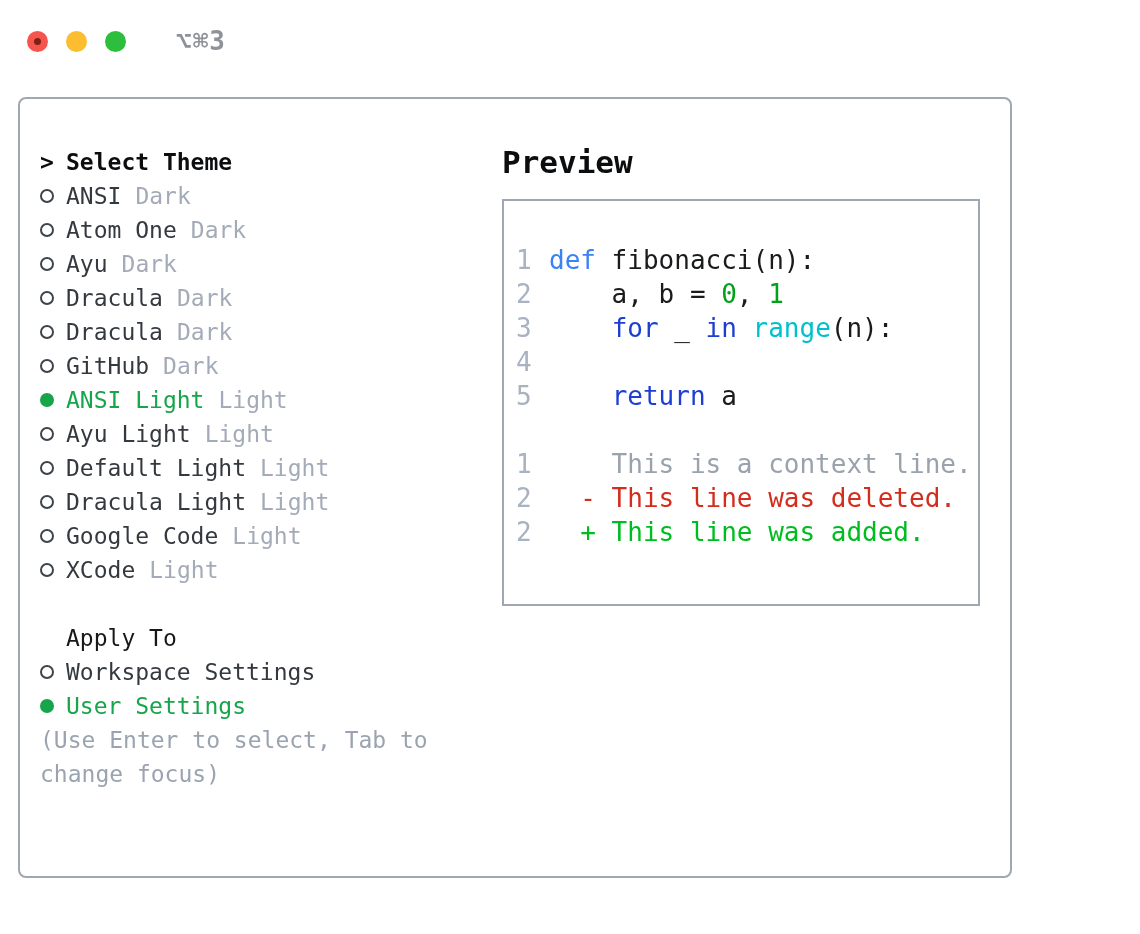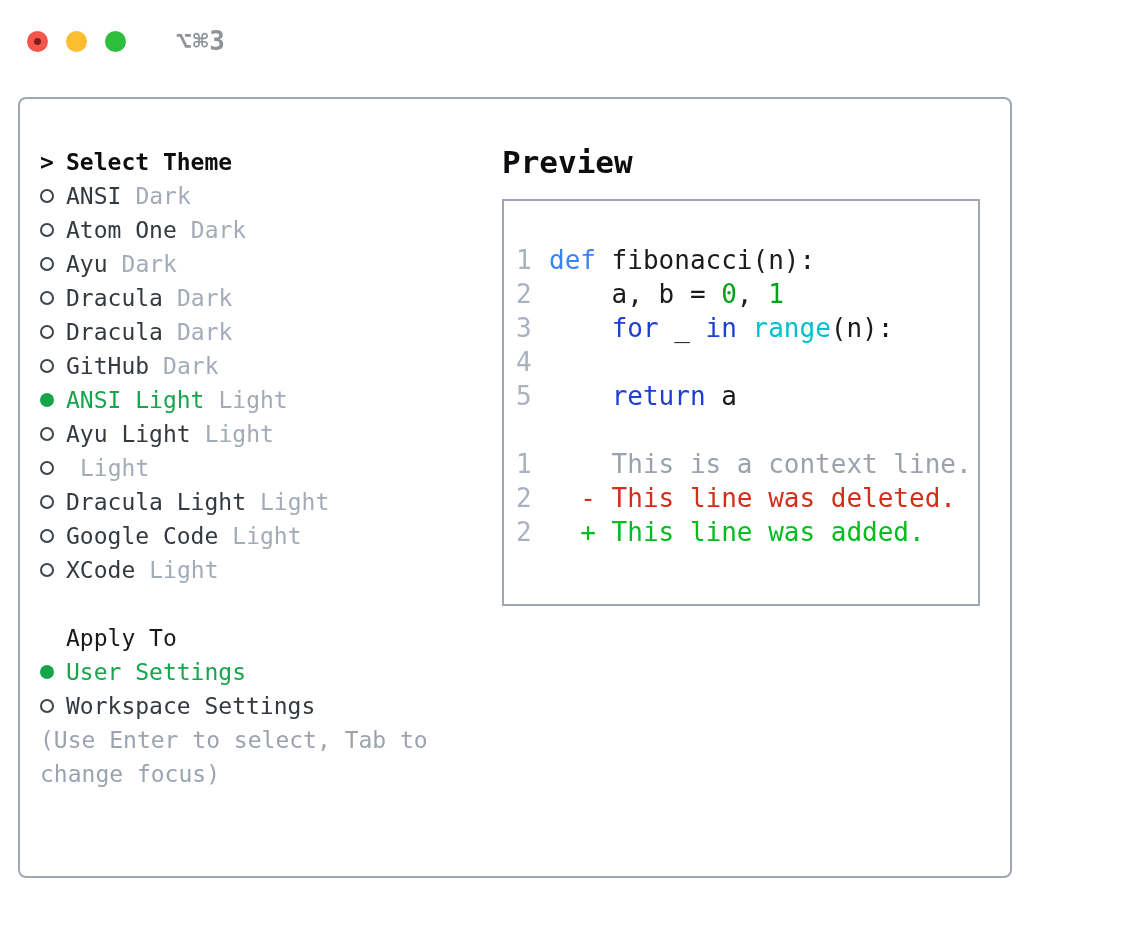--- a/index.html
+++ b/index.html
@@ -96,36 +96,36 @@
 
       <div id="theme-list">
           <div class="row"><span class="bullet-cell"><span class="radio"></span></span><span class="t-name">ANSI</span><span class="t-variant">Dark</span></div>
           <div class="row"><span class="bullet-cell"><span class="radio"></span></span><span class="t-name">Atom One</span><span class="t-variant">Dark</span></div>
           <div class="row"><span class="bullet-cell"><span class="radio"></span></span><span class="t-name">Ayu</span><span class="t-variant">Dark</span></div>
           <div class="row"><span class="bullet-cell"><span class="radio"></span></span><span class="t-name">Dracula</span><span class="t-variant">Dark</span></div>
           <div class="row"><span class="bullet-cell"><span class="radio"></span></span><span class="t-name">Dracula</span><span class="t-variant">Dark</span></div>
           <div class="row"><span class="bullet-cell"><span class="radio"></span></span><span class="t-name">GitHub</span><span class="t-variant">Dark</span></div>
           <div class="row"><span class="bullet-cell"><span class="radio sel"></span></span><span class="t-name sel">ANSI Light</span><span class="t-variant">Light</span></div>
           <div class="row"><span class="bullet-cell"><span class="radio"></span></span><span class="t-name">Ayu Light</span><span class="t-variant">Light</span></div>
-          <div class="row"><span class="bullet-cell"><span class="radio"></span></span><span class="t-variant">Light</span></div>
+          <div class="row"><span class="bullet-cell"><span class="radio"></span></span><span class="t-name">Default Light</span><span class="t-variant">Light</span></div>
           <div class="row"><span class="bullet-cell"><span class="radio"></span></span><span class="t-name">Dracula Light</span><span class="t-variant">Light</span></div>
           <div class="row"><span class="bullet-cell"><span class="radio"></span></span><span class="t-name">Google Code</span><span class="t-variant">Light</span></div>
           <div class="row"><span class="bullet-cell"><span class="radio"></span></span><span class="t-name">XCode</span><span class="t-variant">Light</span></div>
         </div>
 
       <div class="spacer"></div>
 
       <div class="row">
         <span class="bullet-cell"></span>
         <span class="subhdr">Apply To</span>
       </div>
 
       <div id="apply-list">
+          <div class="row"><span class="bullet-cell"><span class="radio"></span></span><span class="t-name">Workspace Settings</span></div>
           <div class="row"><span class="bullet-cell"><span class="radio sel"></span></span><span class="t-name sel">User Settings</span></div>
-          <div class="row"><span class="bullet-cell"><span class="radio"></span></span><span class="t-name">Workspace Settings</span></div>
         </div>
 
       <div class="help">(Use Enter to select, Tab to change focus)</div>
     </div>
 
     <div class="preview-col">
       <div class="preview-title">Preview</div>
       <div class="preview-box">
         <div id="preview-code">
             <div class="code-line"><span class="gutter">1</span><span class="code-text"><span style="color: #3b82f6;">def</span><span style="color: rgb(26, 27, 29);"> fibonacci(n):</span></span></div>

